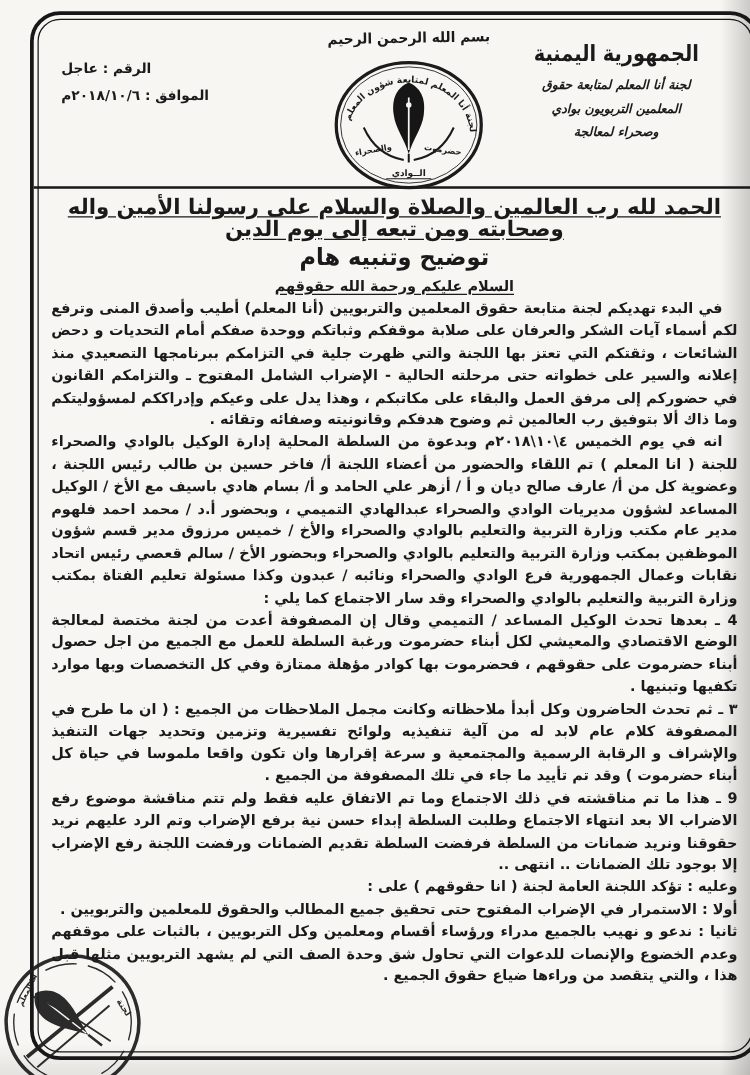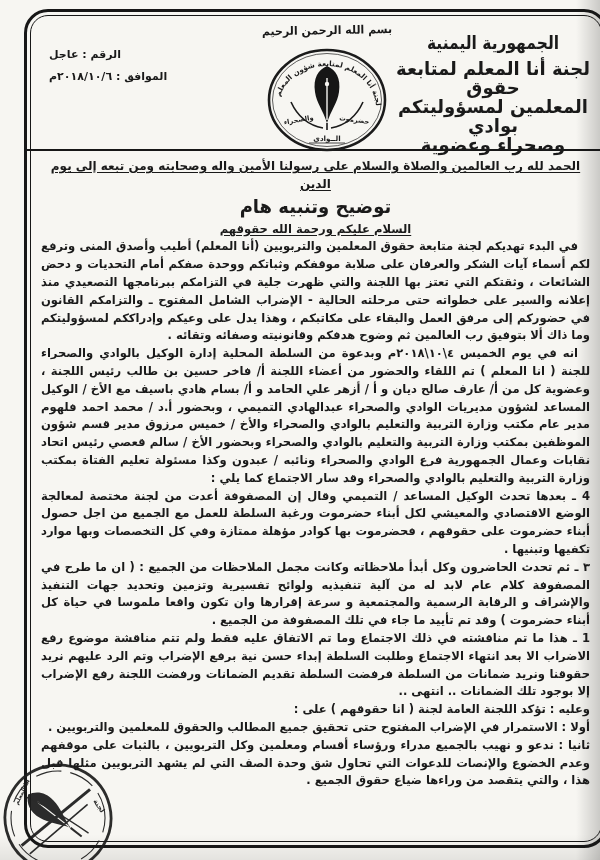--- a/index.html
+++ b/index.html
@@ -27,39 +27,39 @@
   }
   .divider{
     position:absolute;left:0;right:0;top:137px;height:2.2px;background:#171717;
   }
   
   .org-block{
     position:absolute;top:22px;right:14px;width:196px;direction:rtl;text-align:center;
     font-weight:700;
   }
   .org-title{font-size:15.5px;letter-spacing:-.5px;transform:scaleY(1.15);margin-bottom:7px;}
-  .org-line{font-size:18px;line-height:19px;}
+  .org-line{font-size:10px;line-height:19px;font-style:italic;}
   .meta-block{
     position:absolute;top:32px;left:22px;width:152px;direction:rtl;text-align:left;
     font-weight:700;font-size:11px;line-height:22px;white-space:nowrap;
   }
   .bismillah{
     position:absolute;top:12px;left:200px;width:200px;text-align:center;direction:rtl;
     font-weight:700;font-size:11px;letter-spacing:-1px;transform:scaleY(1.05) rotate(-1deg);
   }
   .logo-wrap{position:absolute;left:230px;top:32px;width:140px;height:112px;}
   
   .doc-body{
     position:absolute;left:0;right:0;top:140px;bottom:0;direction:rtl;
     padding:4px 15px 0 14px;overflow:hidden;
     font-weight:700;font-size:11.55px;line-height:17.8px;
   }
   .center{text-align:center;}
   .u{text-decoration:underline;text-underline-offset:2px;}
-  .hamdala{font-size:12px;margin-top:2px;}
+  .hamdala{font-size:17px;margin-top:2px;}
   .doc-title{font-size:18px;line-height:24px;margin:1px 0 2px 0;transform:scaleY(1.05);}
   .address{font-size:12.4px;text-indent:8px;margin-bottom:1px;}
   .para{margin:0;text-align:justify;text-justify:inter-word;}
   .indent{text-indent:12px;}
   .lead-u{text-decoration:underline;text-underline-offset:2px;margin-left:4px;}
   .stamp{
     position:absolute;left:-8px;top:752px;width:132px;height:132px;z-index:5;opacity:.93;
   }
   svg text{font-family:"DejaVu Sans", sans-serif;font-weight:700;fill:#1b1b1b;}
 </style>
@@ -67,22 +67,22 @@
 <body>
 
 <div class="paper">
 
   <div class="frame">
     <div class="divider"></div>
 
     <div class="org-block">
       <div class="org-title">الجمهورية اليمنية</div>
       <div class="org-line">لجنة أنا المعلم لمتابعة حقوق</div>
-      <div class="org-line">المعلمين لمسؤوليتكم بوادي</div>
-      <div class="org-line">وصحراء وعضوية</div>
+      <div class="org-line">المعلمين التربويون بوادي</div>
+      <div class="org-line">وصحراء لمعالجة</div>
     </div>
 
     <div class="meta-block">
       <div>الرقم : عاجل</div>
       <div>الموافق : ٢٠١٨/١٠/٦م</div>
     </div>
 
     <div class="bismillah">بسم الله الرحمن الرحيم</div>
 
     <div class="logo-wrap">
@@ -117,21 +117,21 @@
       <div class="center doc-title">توضيح وتنبيه هام</div>
       <div class="center u">السلام عليكم ورحمة الله حقوقهم</div>
 
       <p class="para indent">في البدء  تهديكم لجنة متابعة حقوق المعلمين والتربويين (أنا المعلم) أطيب وأصدق المنى وترفع لكم أسماء آيات الشكر والعرفان على صلابة موقفكم وثباتكم ووحدة صفكم أمام التحديات و دحض الشائعات ، وثقتكم التي تعتز بها اللجنة والتي ظهرت جلية في التزامكم ببرنامجها التصعيدي منذ إعلانه والسير على خطواته حتى مرحلته الحالية - الإضراب الشامل المفتوح ـ والتزامكم القانون في حضوركم إلى مرفق العمل والبقاء على مكاتبكم ، وهذا يدل على وعيكم وإدراككم لمسؤوليتكم وما ذاك ألا بتوفيق رب العالمين ثم وضوح هدفكم وقانونيته وصفائه وتقائه .</p>
 
 
       <p class="para indent">انه في يوم الخميس ٤\١٠\٢٠١٨م وبدعوة من السلطة المحلية إدارة الوكيل بالوادي والصحراء للجنة ( انا المعلم ) تم اللقاء والحضور من أعضاء اللجنة أ/ فاخر حسين بن طالب رئيس اللجنة ، وعضوية كل من أ/ عارف صالح ديان و أ / أزهر علي الحامد و أ/ بسام هادي باسيف مع الأخ / الوكيل المساعد لشؤون مديريات الوادي والصحراء عبدالهادي التميمي ، وبحضور أ.د / محمد احمد فلهوم مدير عام مكتب وزارة التربية والتعليم بالوادي والصحراء  والأخ / خميس مرزوق مدير قسم شؤون الموظفين بمكتب وزارة التربية والتعليم بالوادي والصحراء  وبحضور الأخ / سالم قعصي رئيس اتحاد نقابات وعمال الجمهورية فرع الوادي والصحراء ونائبه / عبدون وكذا مسئولة تعليم الفتاة بمكتب وزارة التربية والتعليم بالوادي والصحراء وقد سار الاجتماع كما يلي :</p>
 
       <p class="para">4 ـ بعدها تحدث الوكيل المساعد / التميمي وقال إن المصفوفة أعدت من لجنة مختصة لمعالجة الوضع الاقتصادي والمعيشي لكل أبناء حضرموت ورغبة السلطة للعمل مع الجميع من اجل حصول أبناء حضرموت على حقوقهم ، فحضرموت بها كوادر مؤهلة ممتازة وفي كل التخصصات وبها موارد تكفيها وتبنيها .</p>
       <p class="para">٣ ـ ثم تحدث الحاضرون وكل أبدأ ملاحظاته وكانت مجمل الملاحظات من الجميع : ( ان ما طرح في المصفوفة كلام عام لابد له من آلية تنفيذيه ولوائح تفسيرية وتزمين وتحديد جهات التنفيذ والإشراف و الرقابة الرسمية والمجتمعية و سرعة إقرارها وان تكون واقعا ملموسا في حياة كل أبناء حضرموت ) وقد تم تأييد ما جاء في تلك المصفوفة من الجميع .</p>
-      <p class="para">1 ـ هذا ما تم مناقشته في ذلك الاجتماع وما تم الاتفاق عليه فقط ولم تتم مناقشة موضوع رفع الاضراب الا بعد انتهاء الاجتماع وطلبت السلطة إبداء حسن نية برفع الإضراب وتم الرد عليهم نريد حقوقنا ونريد ضمانات من السلطة فرفضت السلطة تقديم الضمانات ورفضت اللجنة رفع الإضراب إلا بوجود تلك الضمانات .. انتهى ..</p>
+      <p class="para">9 ـ هذا ما تم مناقشته في ذلك الاجتماع وما تم الاتفاق عليه فقط ولم تتم مناقشة موضوع رفع الاضراب الا بعد انتهاء الاجتماع وطلبت السلطة إبداء حسن نية برفع الإضراب وتم الرد عليهم نريد حقوقنا ونريد ضمانات من السلطة فرفضت السلطة تقديم الضمانات ورفضت اللجنة رفع الإضراب إلا بوجود تلك الضمانات .. انتهى ..</p>
 
       <p class="para">وعليه : تؤكد اللجنة العامة لجنة ( انا حقوقهم ) على :</p>
       <p class="para">أولا : الاستمرار في الإضراب المفتوح حتى تحقيق جميع المطالب والحقوق للمعلمين والتربويين .</p>
       <p class="para">ثانيا : ندعو و نهيب بالجميع مدراء ورؤساء أقسام ومعلمين وكل التربويين ، بالثبات على موقفهم  وعدم الخضوع والإنصات للدعوات التي تحاول شق وحدة الصف التي لم يشهد التربويين مثلها قبل هذا ، والتي يتقصد من وراءها  ضياع حقوق الجميع .</p>
 
     </div>
   </div>
 
   <div class="stamp">
     <svg width="132" height="132" viewBox="0 0 132 132">

